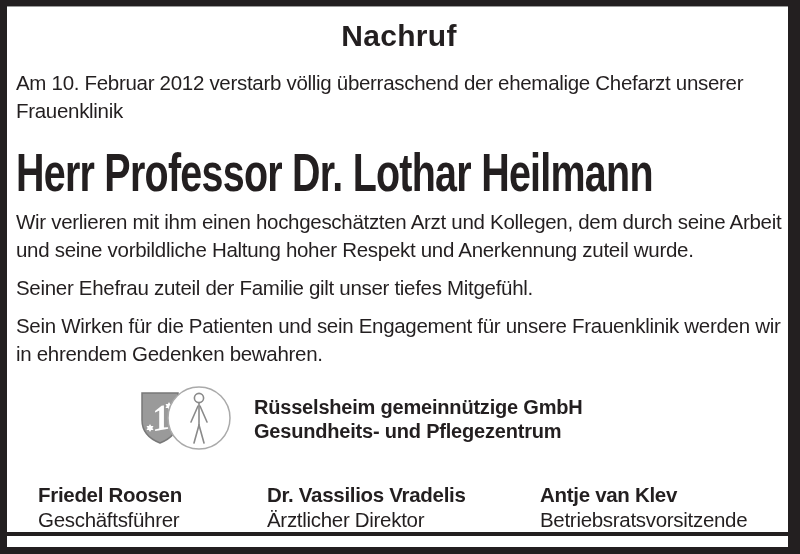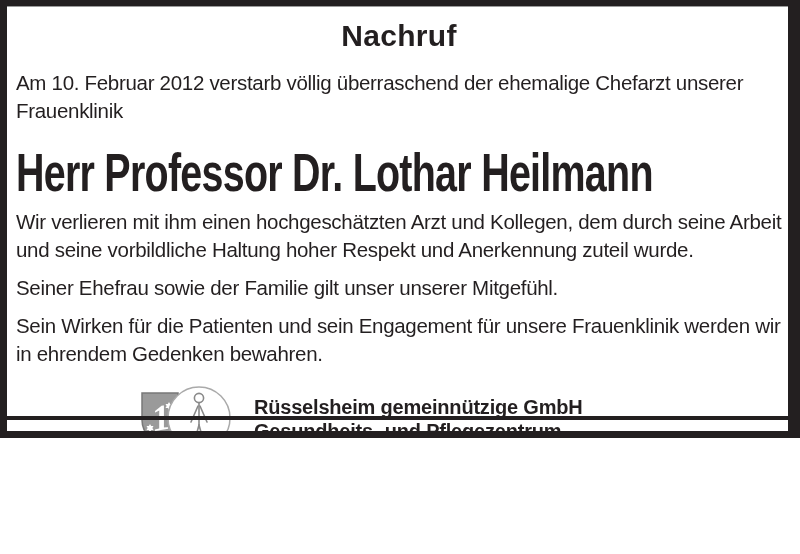--- a/index.html
+++ b/index.html
@@ -1,18 +1,18 @@
 <!DOCTYPE html>
 <html><head>
 <meta charset="utf-8">
 <style>
   html, body { margin: 0; padding: 0; background: #fff; }
   #page {
     position: relative;
-    width: 800px; height: 438px;
+    width: 800px; height: 554px;
     background: #ffffff;
     font-family: "Liberation Sans", sans-serif;
     color: #231f20;
     overflow: hidden;
     box-sizing: border-box;
   }
   
   .frame {
     position: absolute; inset: 0;
     border-top: 6px solid #231f20;
@@ -105,21 +105,21 @@
 <div id="page">
   <div class="frame"></div>
   <div class="hairline-top"></div>
   <div class="bottom-rule"></div>
 
   <div class="content">
     <div class="title">Nachruf</div>
     <p class="intro">Am 10. Februar 2012 verstarb völlig überraschend der ehemalige Chefarzt unserer Frauenklinik</p>
     <div class="deceased">Herr Professor Dr. Lothar Heilmann</div>
     <p class="para first">Wir verlieren mit ihm einen hochgeschätzten Arzt und Kollegen, dem durch seine Arbeit und seine vorbildliche Haltung hoher Respekt und Anerkennung zuteil wurde.</p>
-    <p class="para">Seiner Ehefrau sowie der Familie gilt unser unserer Mitgefühl.</p>
+    <p class="para">Seiner Ehefrau zuteil der Familie gilt unser tiefes Mitgefühl.</p>
     <p class="para">Sein Wirken für die Patienten und sein Engagement für unsere Frauenklinik werden wir in ehrendem Gedenken bewahren.</p>
   </div>
 
   <div class="logo-row">
     <svg class="crest-icon" width="40" height="54" viewBox="0 0 40 54" xmlns="http://www.w3.org/2000/svg">
       <path d="M2 2 H38 V29 Q38 45 20 52 Q2 45 2 29 Z" fill="#9a9a9a" stroke="#787878" stroke-width="1.5"></path>
       <text x="21" y="39" font-size="36" font-style="italic" font-weight="bold" fill="#ffffff" text-anchor="middle" font-family="Liberation Serif, serif" transform="rotate(-10 20 27)">1</text>
       <g fill="#ffffff">
         <polygon points="29,11 25.5,17 32.5,17"></polygon>
         <polygon points="29,19 25.5,13 32.5,13"></polygon>
@@ -137,13 +137,27 @@
         <path d="M33 41 L28 59"></path>
         <path d="M33 41 L38 59"></path>
       </g>
     </svg>
     <div class="company">
       <div>Rüsselsheim gemeinnützige GmbH</div>
       <div>Gesundheits- und Pflegezentrum</div>
     </div>
   </div>
 
+  <div class="signatures">
+    <div class="sig sig-1">
+      <div class="sig-name">Friedel Roosen</div>
+      <div class="sig-role">Geschäftsführer</div>
+    </div>
+    <div class="sig sig-2">
+      <div class="sig-name">Dr. Vassilios Vradelis</div>
+      <div class="sig-role">Ärztlicher Direktor</div>
+    </div>
+    <div class="sig sig-3">
+      <div class="sig-name">Antje van Klev</div>
+      <div class="sig-role">Betriebsratsvorsitzende</div>
+    </div>
+  </div>
 </div>
 
 </body></html>

